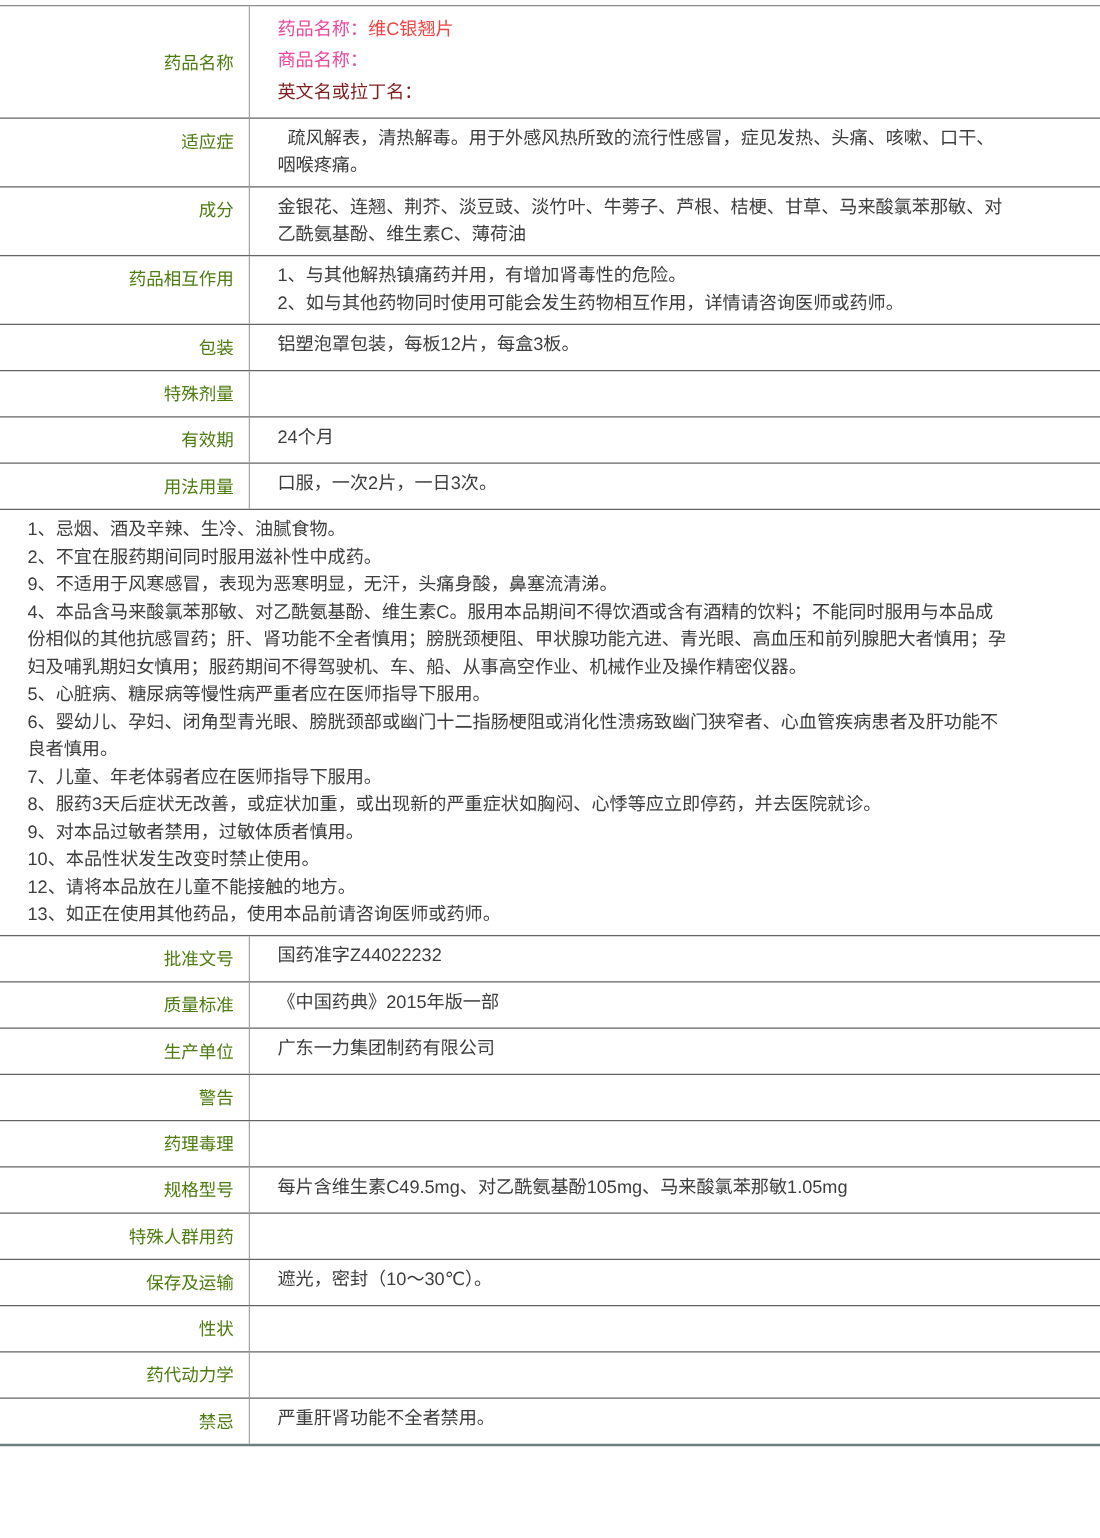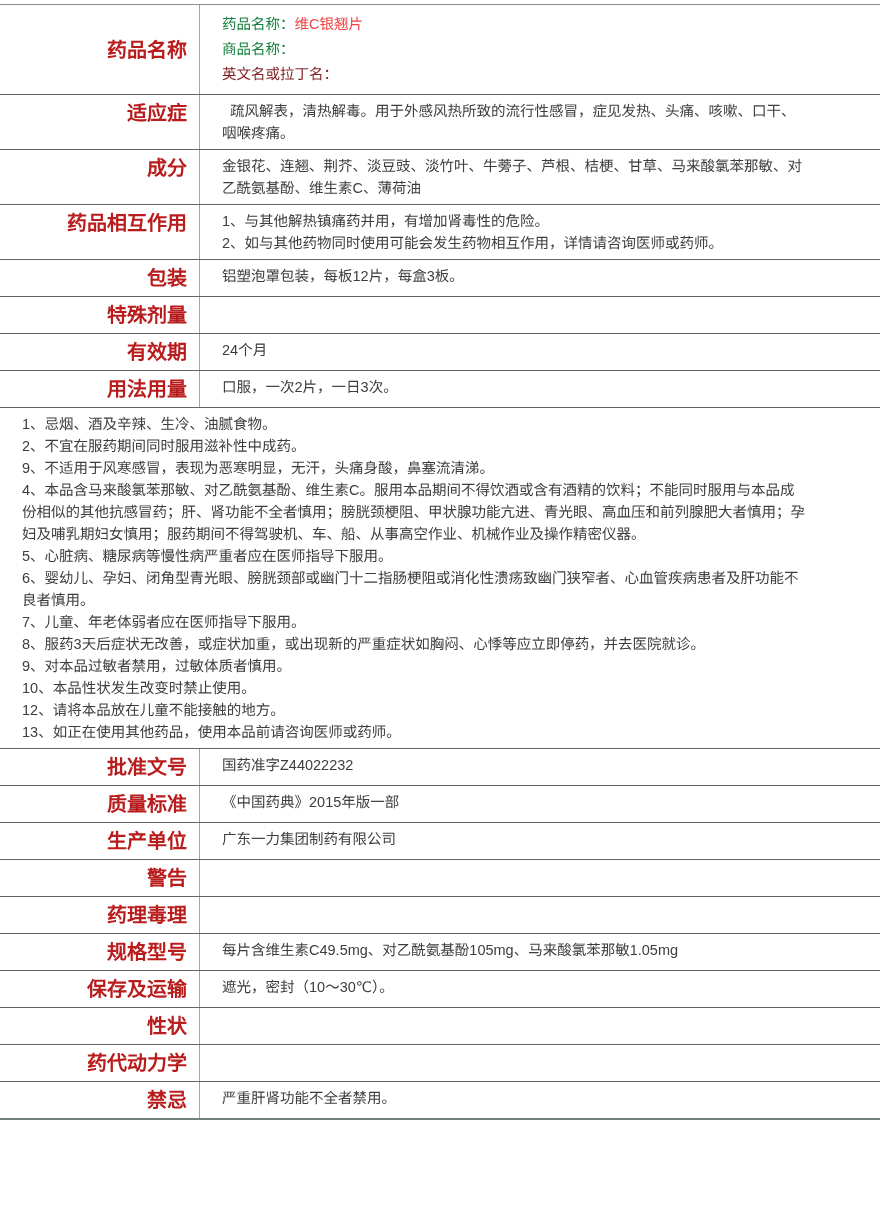--- a/index.html
+++ b/index.html
@@ -32,24 +32,24 @@
   .t-row:last-child {
     border-bottom: none;
   }
   .label-cell {
     width: 200px;
     min-width: 200px;
     box-sizing: border-box;
     border-right: 1px solid #a6a6a6;
     text-align: right;
     padding: 7px 12px 7px 6px;
-    font-weight: bold;
-    font-size: 20px;
+    font-weight: normal;
+    font-size: 14px;
     line-height: 22px;
-    color: #b91c1c;
+    color: #4d7c0f;
   }
   .value-cell {
     flex: 1;
     box-sizing: border-box;
     padding: 5px 73px 5px 22px;
     font-size: 14.5px;
     line-height: 22px;
     color: #3d3d3d;
   }
   .vline {
@@ -67,21 +67,21 @@
     display: flex;
     align-items: center;
     justify-content: flex-end;
   }
   .name-line {
     margin: 0;
     line-height: 25px;
     font-size: 14.5px;
     white-space: pre-wrap;
   }
-  .name-key   { color: #15803d; }
+  .name-key   { color: #ec4899; }
   .name-key-light { color: #7f1d1d; }
   .name-value { color: #ef4444; }
 </style>
 </head>
 <body>
 
 <div class="page">
   <div class="doc-table">
 
     <div class="t-row name-row">
@@ -191,20 +191,24 @@
     <div class="value-cell"></div>
   </div>
 
   <div class="t-row">
     <div class="label-cell">规格型号</div>
     <div class="value-cell">
           <p class="vline">每片含维生素C49.5mg、对乙酰氨基酚105mg、马来酸氯苯那敏1.05mg</p>
         </div>
   </div>
 
+  <div class="t-row">
+    <div class="label-cell">特殊人群用药</div>
+    <div class="value-cell"></div>
+  </div>
 
   <div class="t-row">
     <div class="label-cell">保存及运输</div>
     <div class="value-cell">
           <p class="vline">遮光，密封（10～30℃）。</p>
         </div>
   </div>
 
   <div class="t-row">
     <div class="label-cell">性状</div>

